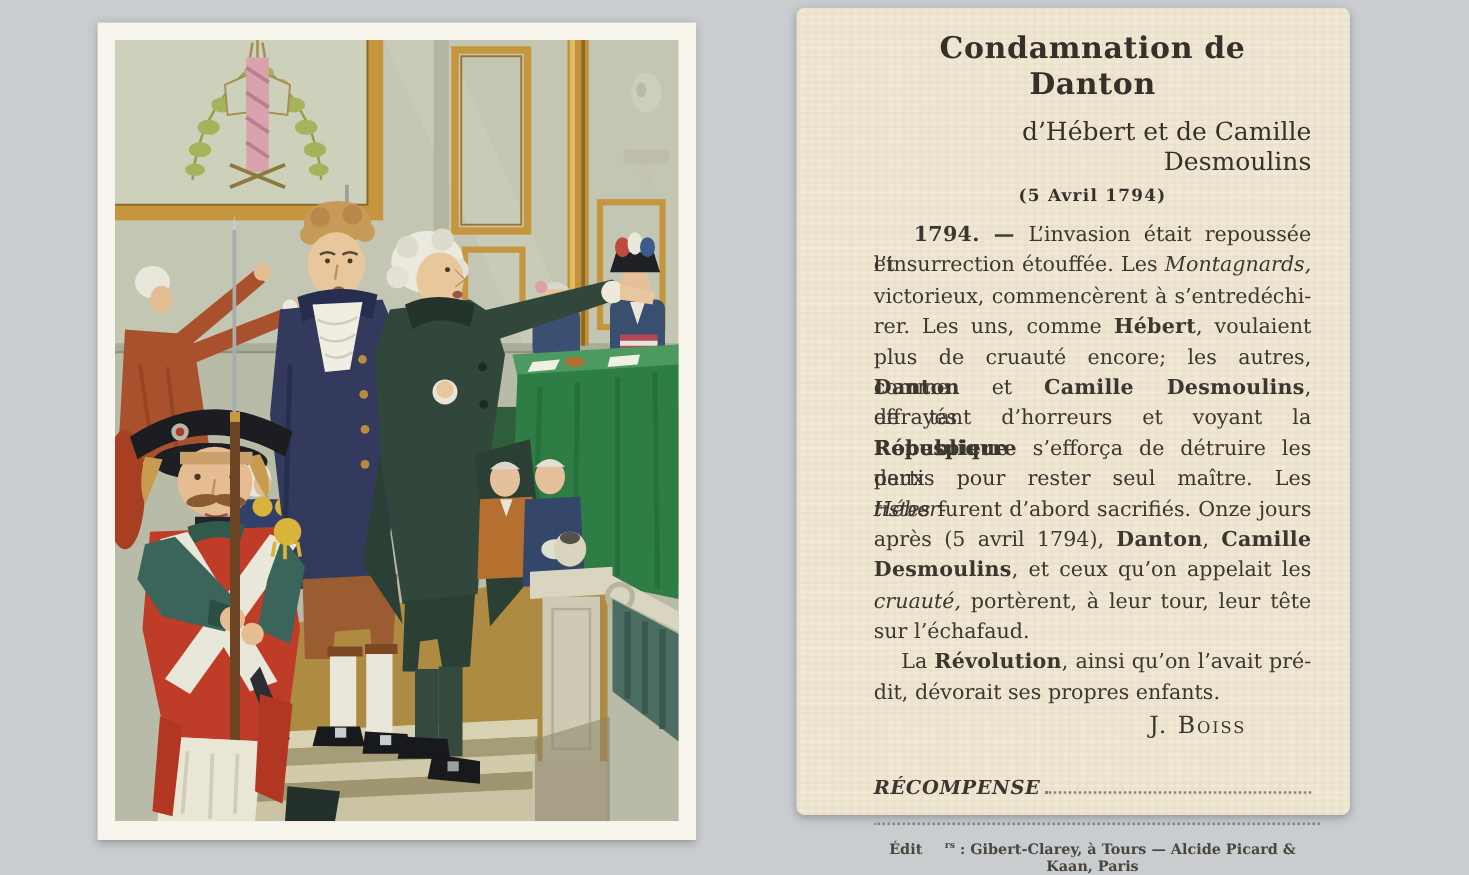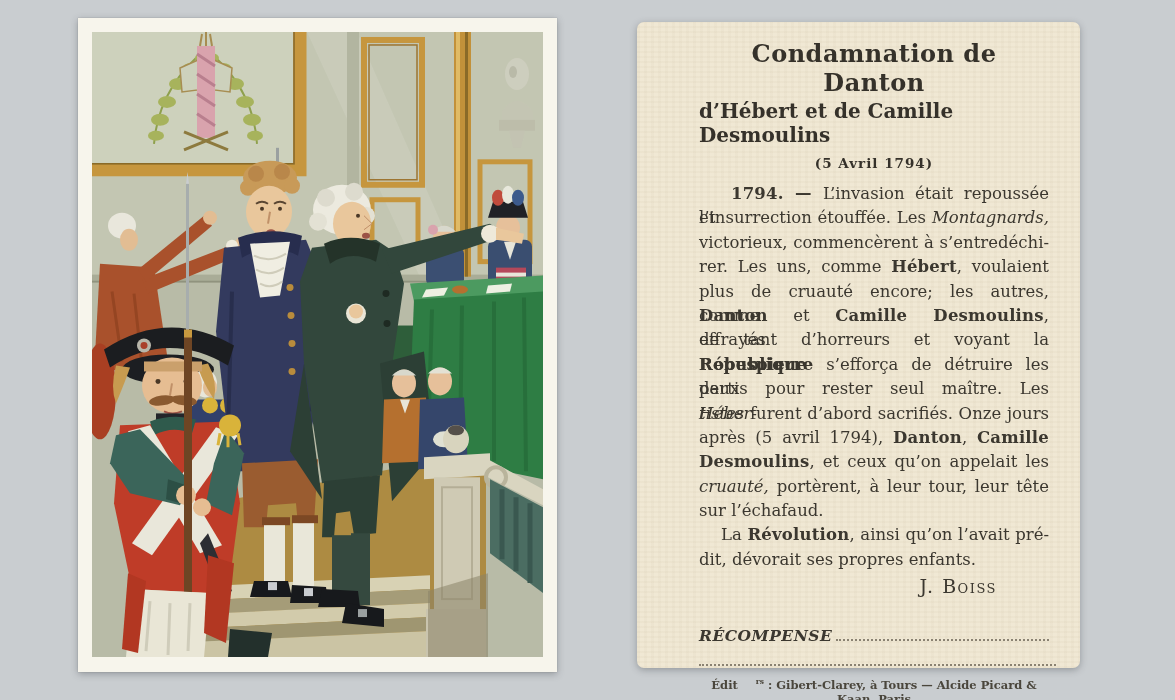--- a/index.html
+++ b/index.html
@@ -11,31 +11,31 @@
   
   .card-front{
     position:absolute;left:78px;top:18px;width:479px;height:654px;
     background:#f7f5ec;
     box-shadow:0 2px 7px rgba(60,66,72,.38),0 0 1px rgba(0,0,0,.25);
   }
   .front-inner{position:absolute;left:14px;top:14px;right:14px;bottom:15px;overflow:hidden;}
   .front-inner svg{display:block;width:100%;height:100%;}
   
   .card-back{
-    position:absolute;left:637px;top:22px;width:443px;height:646px;
+    position:absolute;left:637px;top:6px;width:443px;height:646px;
     background:#f0e8d4;
     background-image:repeating-linear-gradient(0deg,rgba(165,145,105,.05) 0 2px,rgba(255,255,255,0) 2px 5px),
                      repeating-linear-gradient(90deg,rgba(150,130,95,.04) 0 3px,rgba(255,255,255,0) 3px 7px);
     border-radius:7px;
     box-shadow:0 2px 7px rgba(60,66,72,.38);
     color:#3d3931;
   }
   .back-inner{position:absolute;left:62px;top:0;width:350px;height:100%;}
   .title1{margin-top:17px;text-align:center;font-size:24px;font-weight:bold;letter-spacing:.5px;color:#35312a;}
-  .title2{text-align:left;font-size:20px;font-weight:bold;margin-top:2px;color:#35312a;}
+  .title2{text-align:right;font-size:20px;font-weight:normal;margin-top:12px;color:#35312a;}
   .dateline{text-align:center;font-size:13.5px;font-weight:bold;margin-top:8px;letter-spacing:1px;color:#35312a;}
   .body-lines{margin-top:11px;font-size:16.5px;color:#3b372f;}
   .line{height:24.4px;line-height:24.4px;text-align:justify;text-align-last:justify;}
   .line.nj{text-align:left;text-align-last:auto;}
   .ind1{text-indent:32px;}
   .ind2{text-indent:22px;}
   .seg-b{font-weight:bold;letter-spacing:.2px;}
   .seg-i{font-style:italic;}
   .signature{text-align:right;padding-right:52px;font-size:19px;font-variant:small-caps;letter-spacing:1.5px;margin-top:3px;color:#3b372f;}
   .recompense-row{display:flex;align-items:flex-end;margin-top:29px;font-style:italic;}

